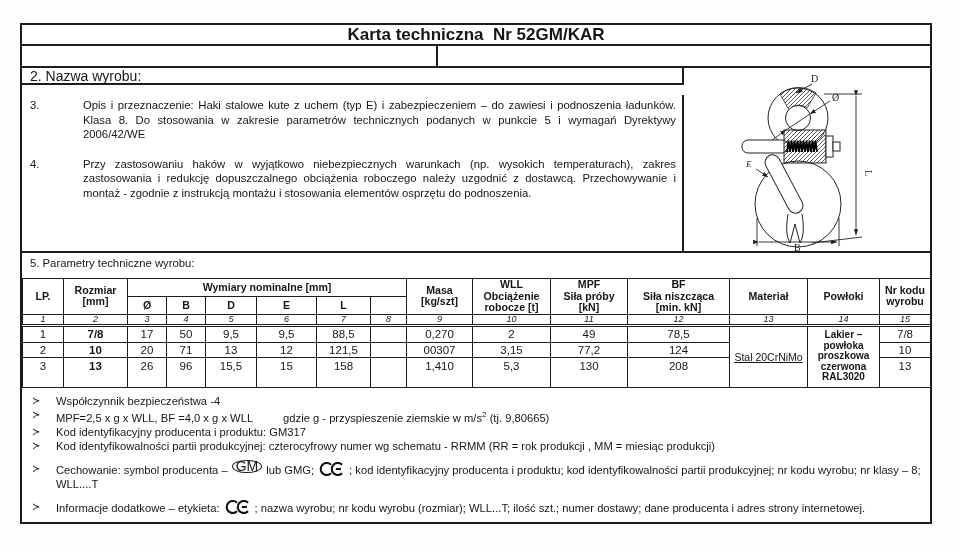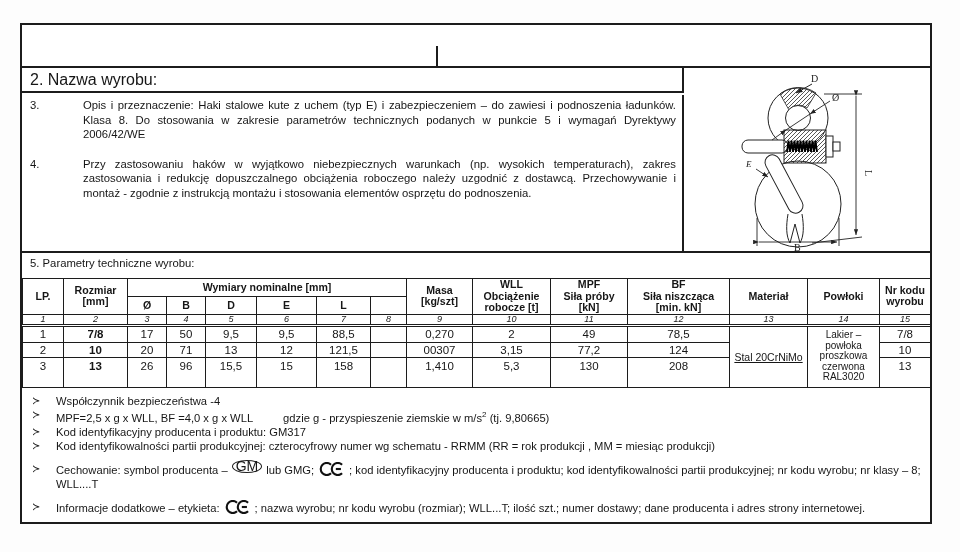--- a/index.html
+++ b/index.html
@@ -9,23 +9,23 @@
     border:2px solid #1c1c1c; background:#fff; }
   .abs { position:absolute; }
 
   
   .title-row { left:0; top:0; width:908px; height:21px; border-bottom:2px solid #1c1c1c;
     text-align:center; font-size:17px; font-weight:bold; line-height:20px; white-space:pre; }
   .empty-row { left:0; top:21px; width:908px; height:22px; border-bottom:2px solid #1c1c1c; }
   .empty-div { left:414px; top:0; width:2px; height:20px; background:#1c1c1c; }
 
   
-  .nazwa-cell { left:0; top:43px; width:662px; height:25px; border-right:2px solid #1c1c1c;
+  .nazwa-cell { left:0; top:43px; width:662px; height:17px; border-right:2px solid #1c1c1c;
     border-bottom:2px solid #1c1c1c; display:flex; align-items:center; padding-left:8px;
-    font-size:16px; white-space:pre; }
+    font-size:14px; white-space:pre; }
   .nazwa-cell b { font-weight:bold; }
 
   
   .desc-cell { left:0; top:70px; width:662px; height:158px; border-right:2px solid #1c1c1c;
     border-bottom:2px solid #1c1c1c; padding:3px 4px 0 8px; font-size:11.3px; line-height:14.5px; }
   .ditem { display:flex; }
   .ditem .num { width:24px; flex:none; }
   .ditem .dtext { flex:1; text-align:justify; padding-right:2px;margin-left:29px; }
   .ditem + .ditem { margin-top:15px; }
 
@@ -46,21 +46,21 @@
   .numrow td { height:11px; font-size:9px; font-style:italic; line-height:9px;
     border-bottom:3px double #1c1c1c; }
   .drow td { font-size:11.5px; }
   .drow1 td { height:17px; }
   .drow2 td { height:15px; }
   .drow3 td { height:30px; vertical-align:top; }
   .drow3 td { padding-top:2px; }
   .ml { white-space:pre-line; }
   .bold { font-weight:bold; }
   .ul { text-decoration:underline; }
-  td.coat { font-size:10px; font-weight:normal; line-height:10.5px; vertical-align:middle; }
+  td.coat { font-size:10px; font-weight:bold; line-height:10.5px; vertical-align:middle; }
   td.mat { font-size:10.5px; vertical-align:middle; }
 
   
   .sec6 { left:0; top:366px; width:908px; height:131px; padding:3px 6px 0 8px;
     font-size:11.2px; line-height:14px; }
   .sec6-heading { text-decoration:underline; margin-bottom:1px; }
   .brow { display:flex; }
   .brow .bullet { width:26px; flex:none; padding-left:2px; font-size:10px; }
   .brow .btext { flex:1; padding-right:2px; }
   .gapseg { margin-left:30px; }
@@ -69,20 +69,21 @@
   .gm-oval { display:inline-block; border:1.3px solid #1c1c1c; border-radius:50%;
     padding:0 3px; font-size:14px; line-height:11px; position:relative; top:-3px;
     margin:0 4px; }
   .ce-mark { vertical-align:-2px; margin:0 5px; }
 </style>
 </head>
 <body>
 
 <div class="doc">
 
+  <div class="abs title-row">Karta techniczna  Nr 52GM/KAR</div>
 
   <div class="abs empty-row">
     <div class="abs empty-div"></div>
   </div>
 
   <div class="abs nazwa-cell"><span>2. Nazwa wyrobu: </span></div>
 
   <div class="abs desc-cell">
     <div class="ditem">
       <span class="num">3.</span>

